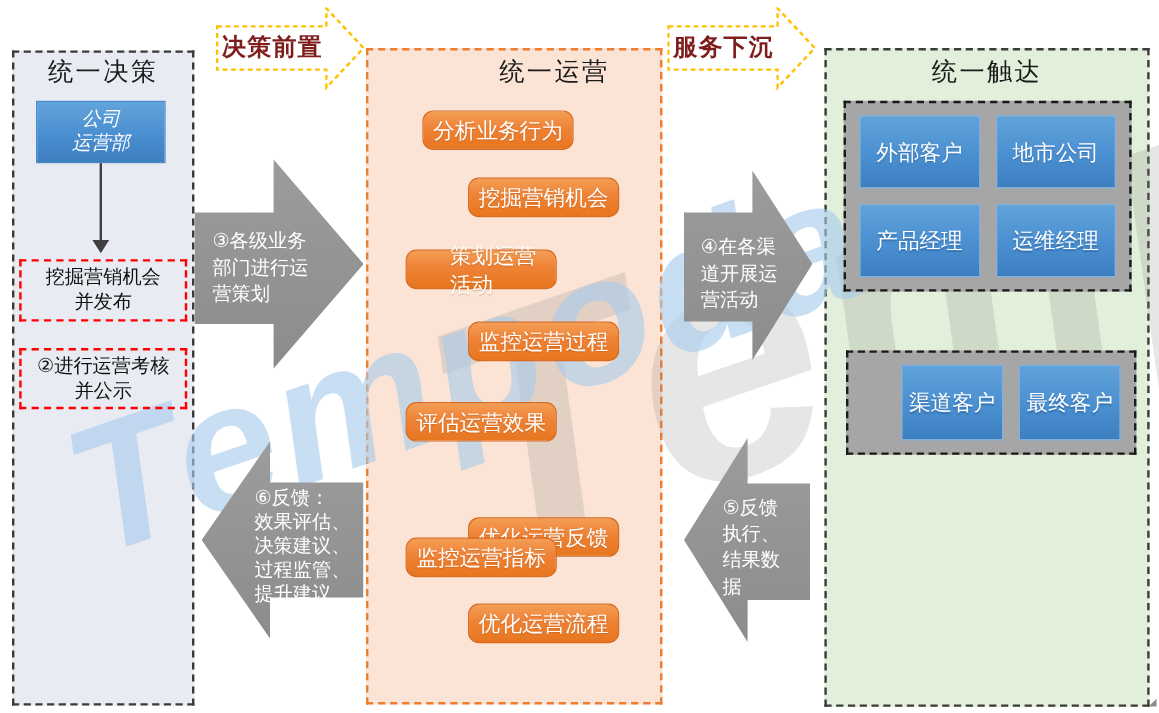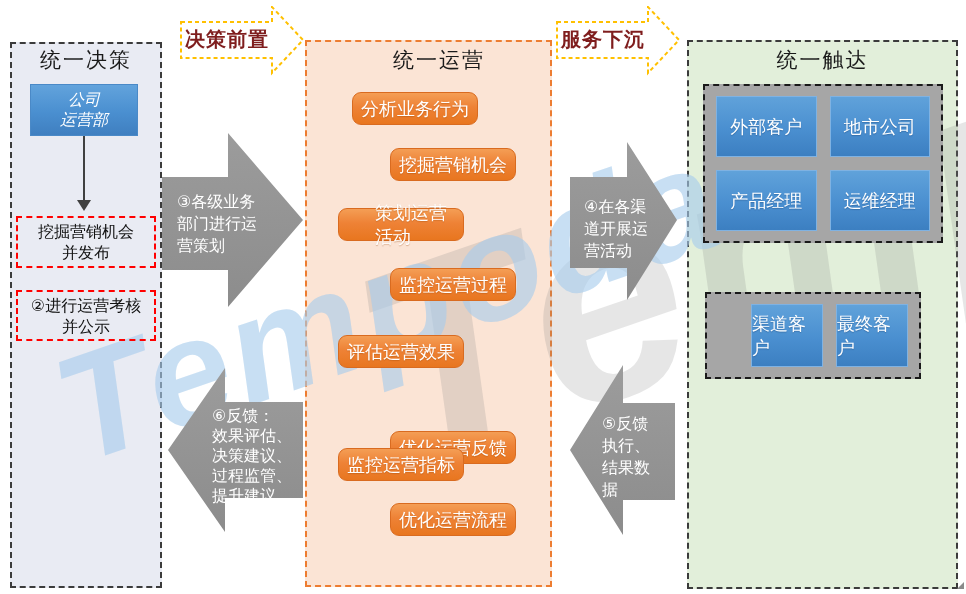--- a/index.html
+++ b/index.html
@@ -18,21 +18,21 @@
       color:rgba(128,128,128,0.20);transform:rotate(-19deg);}
   
   .panel{position:absolute;box-sizing:border-box;z-index:0;}
   .panel-left{left:10px;top:42px;width:152px;height:546px;background:#e9ebf3;border:2px dashed #3b3b3b;}
   .panel-mid{left:305px;top:40px;width:247px;height:547px;background:#fbe4d5;border:2px dashed #ed7d31;}
   .panel-right{left:687px;top:40px;width:271px;height:549px;background:#e2efda;border:2px dashed #3b3b3b;}
   
   .fg{z-index:2;}
   .panel-title{font-size:21px;text-align:center;letter-spacing:2px;}
   .t-left{left:10px;top:46px;width:152px;}
-  .t-mid{left:305px;top:46px;width:268px;}
+  .t-mid{left:305px;top:46px;width:268px;padding-left:23px;}
   .t-right{left:687px;top:46px;width:271px;}
   
   .org-box{left:30px;top:84px;width:108px;height:52px;box-sizing:border-box;
     background:linear-gradient(180deg,#62a3dc 0%,#4a8fd0 55%,#3f7fc0 100%);
     border:1px solid #4a89c7;color:#fff;font-size:16px;line-height:20px;
     display:flex;align-items:center;justify-content:center;text-align:center;font-style:italic;}
   .conn-line{left:83px;top:136px;width:2px;height:64px;background:#404040;}
   .conn-head{left:77px;top:200px;width:0;height:0;
     border-left:7px solid transparent;border-right:7px solid transparent;border-top:11px solid #404040;}
   .step-box{box-sizing:border-box;border:2px dashed #ff0000;color:#111;
@@ -51,21 +51,21 @@
   .btn2{left:338px;top:208px;padding-left:36px;}
   .btn3{left:390px;top:268px;}
   .btn4{left:338px;top:335px;}
   .btn5{left:390px;top:403px;margin-top:28px;}
   .btn6{left:338px;top:448px;}
   .btn7{left:390px;top:503px;}
   
   .grp{position:absolute;box-sizing:border-box;background:#a6a6a6;border:2px dashed #1a1a1a;
     display:grid;grid-template-columns:1fr 1fr;gap:13px;padding:10px 11px;z-index:2;}
   .grp1{left:703px;top:84px;width:240px;height:159px;}
-  .grp2{left:705px;top:292px;width:216px;height:87px;padding-left:44px;}
+  .grp2{left:705px;top:292px;width:242px;height:87px;padding-left:44px;}
   .bluecell{box-sizing:border-box;
     background:linear-gradient(180deg,#60a2da 0%,#4a8fd0 55%,#3c7fc1 100%);
     border:1px solid #7fb2e2;color:#fff;font-size:18px;
     display:flex;align-items:center;justify-content:center;
     text-shadow:0 1px 1px rgba(30,70,120,0.4);}
   
   .garrow{position:absolute;background:linear-gradient(180deg,#9c9c9c,#8c8c8c);z-index:2;}
   .ga3{left:162px;top:130px;width:141px;height:180px;
     clip-path:polygon(0px 47px,66px 47px,66px 3px,141px 90px,66px 177px,66px 140px,0px 140px);}
   .ga4{left:570px;top:142px;width:107px;height:158px;

